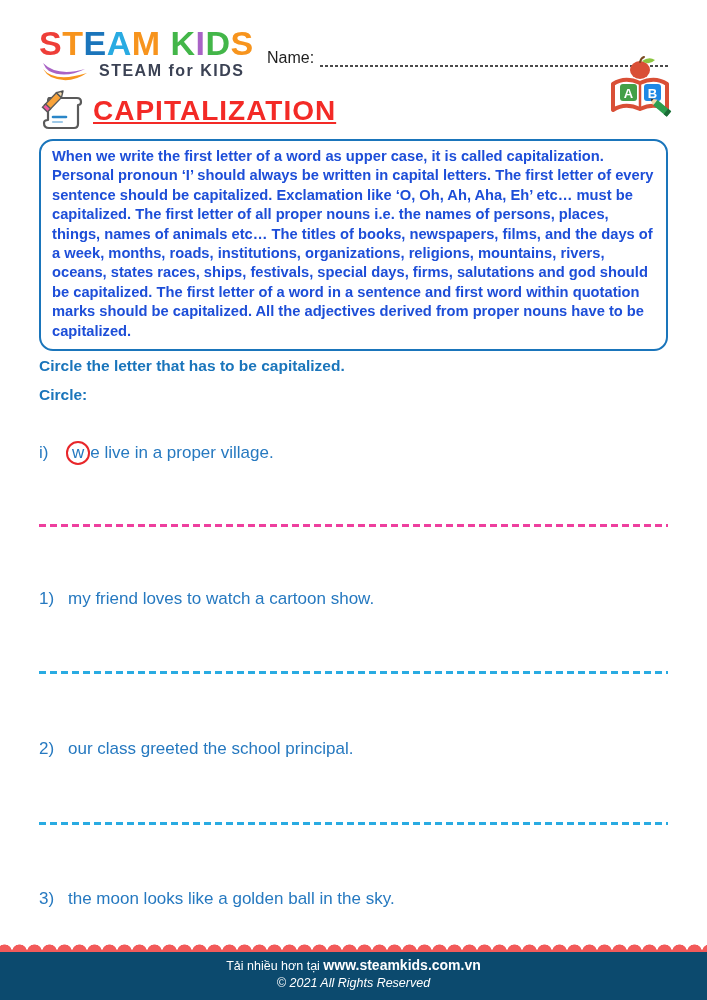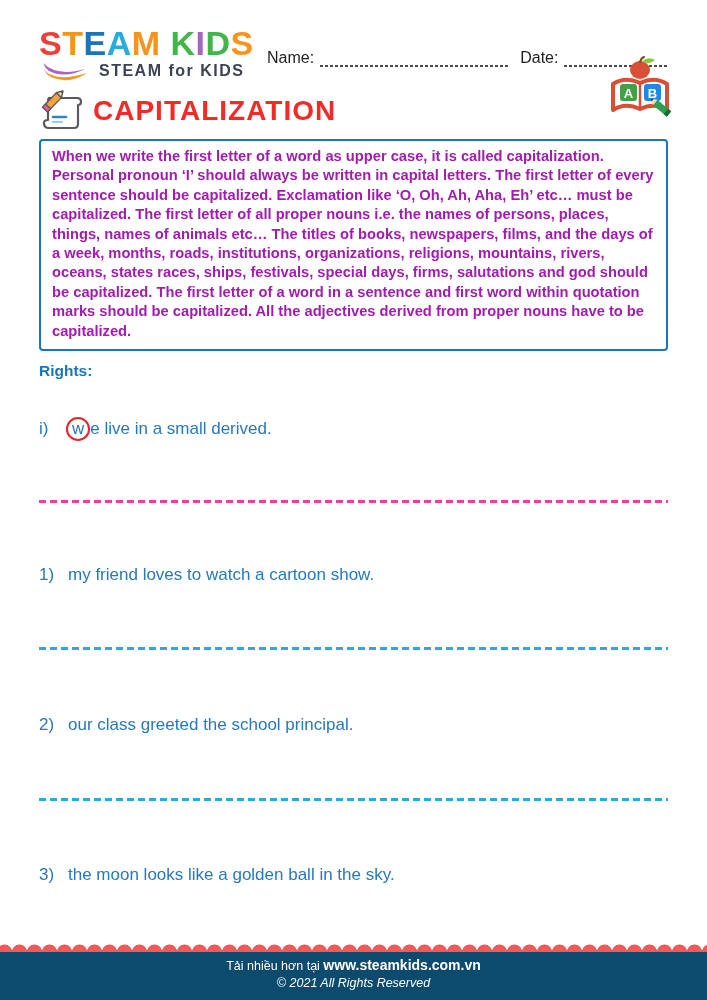--- a/index.html
+++ b/index.html
@@ -26,31 +26,31 @@
   .field-name { flex: 1 1 62%; }
   .field-date { flex: 1 1 38%; margin-left: 12px; }
   .field-label { line-height: 1.2; }
   .dotline { flex: 1 1 auto; height: 10px; margin-left: 6px;
     background-image: repeating-linear-gradient(90deg, #4a4a4a 0 3px, transparent 3px 5px);
     background-size: 100% 2px; background-repeat: no-repeat; background-position: 0 bottom; }
 
   
   .title-row { display: flex; align-items: center; margin-top: 9px; }
   .scroll-icon { width: 46px; height: 42px; flex: 0 0 auto; margin-right: 8px; }
-  .page-title { font-size: 28px; font-weight: bold; color: #f32a26; letter-spacing: 1px; }
+  .page-title { font-size: 28px; font-weight: bold; color: #f32a26; letter-spacing: 1px; text-decoration: underline; }
 
   .book-icon { position: absolute; top: 56px; right: 34px; width: 64px; height: 68px; }
 
   
   .intro-box {
     margin-top: 7px;
     border: 2px solid #1a75bb;
-    border-radius: 4px;
+    border-radius: 14px;
     padding: 6px 11px 8px 11px;
-    color: #a21caf;
+    color: #1d4ed8;
     font-weight: bold;
     font-size: 14.7px;
     line-height: 1.32;
   }
 
   
   .instruction { margin-top: 6px; font-size: 15.5px; font-weight: bold; color: #1a75bb; }
   .example-label { margin-top: 11px; font-size: 15.5px; font-weight: bold; color: #1a75bb; }
 
   .sentence { font-size: 17px; color: #2679c0; display: flex; align-items: baseline; }
@@ -107,24 +107,20 @@
         </svg>
         <span class="logo-tagline">STEAM for KIDS</span>
       </div>
     </div>
 
     <div class="fields">
       <div class="field field-name">
         <span class="field-label">Name:</span>
         <span class="dotline"></span>
       </div>
-      <div class="field field-date">
-        <span class="field-label">Date:</span>
-        <span class="dotline"></span>
-      </div>
     </div>
   </div>
 
   <div class="title-row">
     <svg class="scroll-icon" viewBox="0 0 46 42">
       <path d="M10 8 H38 Q42 8 42 12 Q42 15 39 15 L39 34 Q39 38 35 38 H10 Q5 38 5 33 Q5 30 9 30 L9 12 Q9 8 10 8 Z" fill="#ffffff" stroke="#5a5a5a" stroke-width="2.2" stroke-linejoin="round"></path>
       <line x1="14" y1="27" x2="27" y2="27" stroke="#2a86c8" stroke-width="2.6" stroke-linecap="round"></line>
       <line x1="14" y1="32" x2="23" y2="32" stroke="#9ec9e8" stroke-width="2.2" stroke-linecap="round"></line>
       <g transform="rotate(-46 14 12)">
         <rect x="6" y="8" width="17" height="7" fill="#f9a33a" stroke="#5a5a5a" stroke-width="1.4"></rect>
@@ -151,25 +147,26 @@
       <rect x="58" y="48" width="4" height="7" fill="#1b6b37"></rect>
       <path d="M44 48 L38 51.5 L44 55 Z" fill="#f3d9a9"></path>
       <path d="M40.5 49.8 L38 51.5 L40.5 53.2 Z" fill="#333333"></path>
     </g>
   </svg>
 
   <div class="intro-box">
     <span>When we write the first letter of a word as upper case, it is called capitalization. Personal pronoun ‘I’ should always be written in capital letters. The first letter of every sentence should be capitalized. Exclamation like ‘O, Oh, Ah, Aha, Eh’ etc… must be capitalized. The first letter of all proper nouns i.e. the names of persons, places, things, names of animals etc… The titles of books, newspapers, films, and the days of a week, months, roads, institutions, organizations, religions, mountains, rivers, oceans, states races, ships, festivals, special days, firms, salutations and god should be capitalized. The first letter of a word in a sentence and first word within quotation marks should be capitalized. All the adjectives derived from proper nouns have to be capitalized.</span>
   </div>
 
-  <div class="example-label">Rights:</div>
+  <div class="instruction">Circle the letter that has to be capitalized.</div>
+  <div class="example-label">Circle:</div>
 
   <div class="sentence example-sentence">
     <span class="num">i)</span>
-    <span><span class="circled">w</span><span>e live in a small derived.</span></span>
+    <span><span class="circled">w</span><span>e live in a proper village.</span></span>
   </div>
 
   <div class="sep sep-pink sep-1"></div>
 
   <div class="sentence ex-1">
     <span class="num">1)</span>
     <span>my friend loves to watch a cartoon show.</span>
   </div>
 
   <div class="sep sep-blue sep-2"></div>

